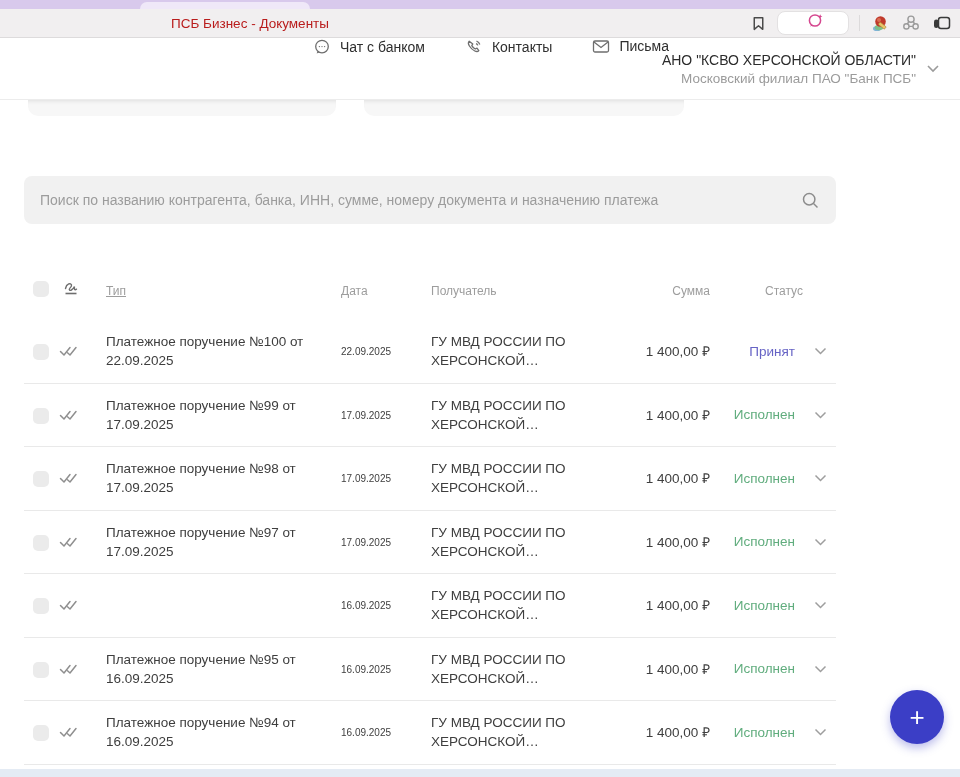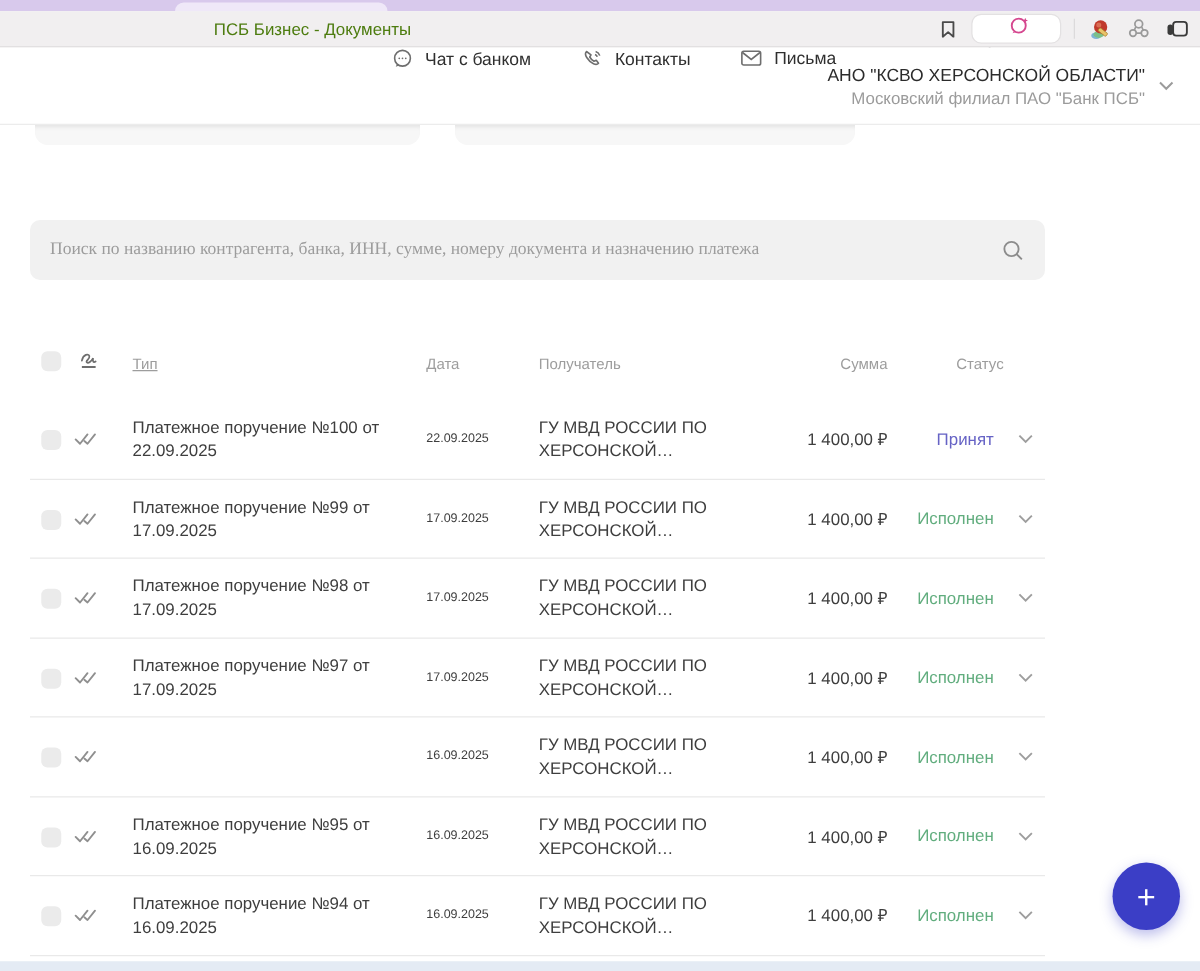--- a/index.html
+++ b/index.html
@@ -7,21 +7,21 @@
     font-family:"Liberation Sans", sans-serif; }
   .abs { position:absolute; }
 
   
   .tabstrip { left:0; top:0; width:960px; height:9px; background:#d8c9ec; }
   .active-tab { left:140px; top:2px; width:170px; height:7px; background:#efe8f8;
     border-radius:8px 8px 0 0; }
   .toolbar { left:0; top:9px; width:960px; height:29px; background:#f1eff0;
     border-bottom:1px solid #dddbdc; display:flex; align-items:center; }
   .browser-title { position:absolute; left:0; width:460px; text-align:center;
-    font-size:13.5px; color:#4d7c0f;padding-left:40px; }
+    font-size:13.5px; color:#b91c1c;padding-left:40px; }
   .toolbar-right { position:absolute; right:8px; display:flex; align-items:center; gap:10px; }
   .ask-pill { display:flex; align-items:center; height:24px; background:#fff;
     border:1px solid #e3e1e2; border-radius:8px; padding:0 4px 0 9px; gap:6px;flex-direction:column; }
   .ask-label { font-size:13px; color:#2b2b2b; }
   .pill-divider { width:1px; height:14px; background:#e3e1e2; margin-left:4px; }
   .kebab { font-size:13px; color:#4a4a4a; padding:0 7px; }
   .tb-sep { width:1px; height:16px; background:#dcdadb; }
 
   
   .appheader { left:0; top:38px; width:960px; height:62px; background:#fff;
@@ -39,21 +39,21 @@
   
   .cutcard { top:100px; height:16px; background:#f7f7f7; border-radius:0 0 10px 10px;
     box-shadow:inset 0 4px 4px -3px rgba(0,0,0,0.10); }
   .cutcard.c1 { left:28px; width:308px; }
   .cutcard.c2 { left:364px; width:320px; }
 
   
   .searchbar { left:24px; top:176px; width:812px; height:48px; background:#f1f1f1;
     border-radius:8px; display:flex; align-items:center; padding:0 16px; }
   .search-placeholder { flex:1; font-size:14px; color:#8b5cf6; border:none;
-    background:transparent; outline:none; font-family:Liberation Serif, serif; }
+    background:transparent; outline:none; font-family:Liberation Sans, sans-serif; }
   .search-placeholder::placeholder { color:#9c9c9c; }
 
   
   .table { left:24px; top:270px; width:812px; }
   .thead { position:relative; height:50px; }
   .th { position:absolute; top:14px; font-size:12px; color:#9d9d9d; }
   .th-type { left:82px;text-decoration:underline; }
   .th-date { left:317px; }
   .th-recipient { left:407px; }
   .th-amount { left:536px; width:150px; text-align:right; }

